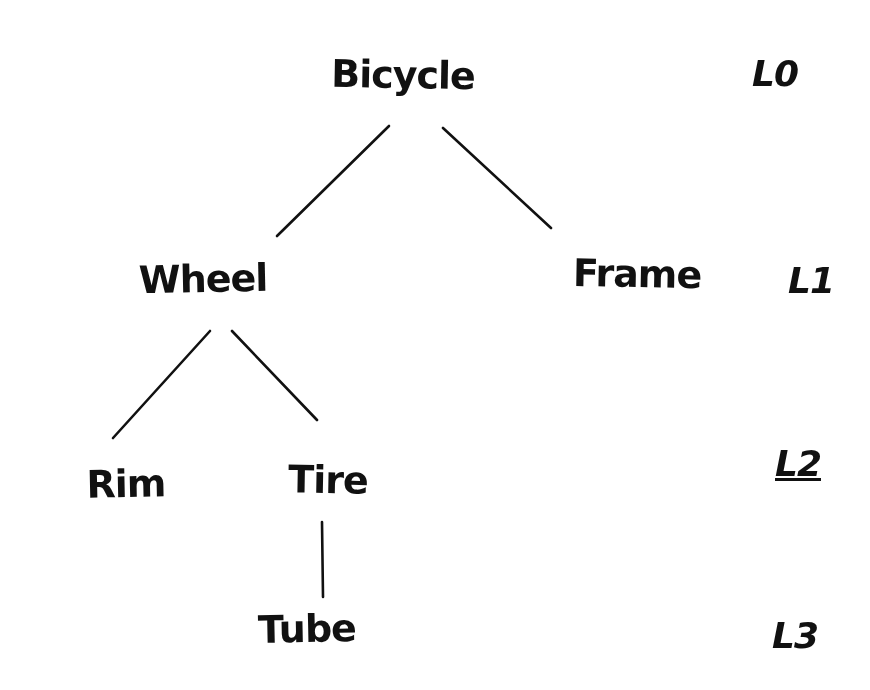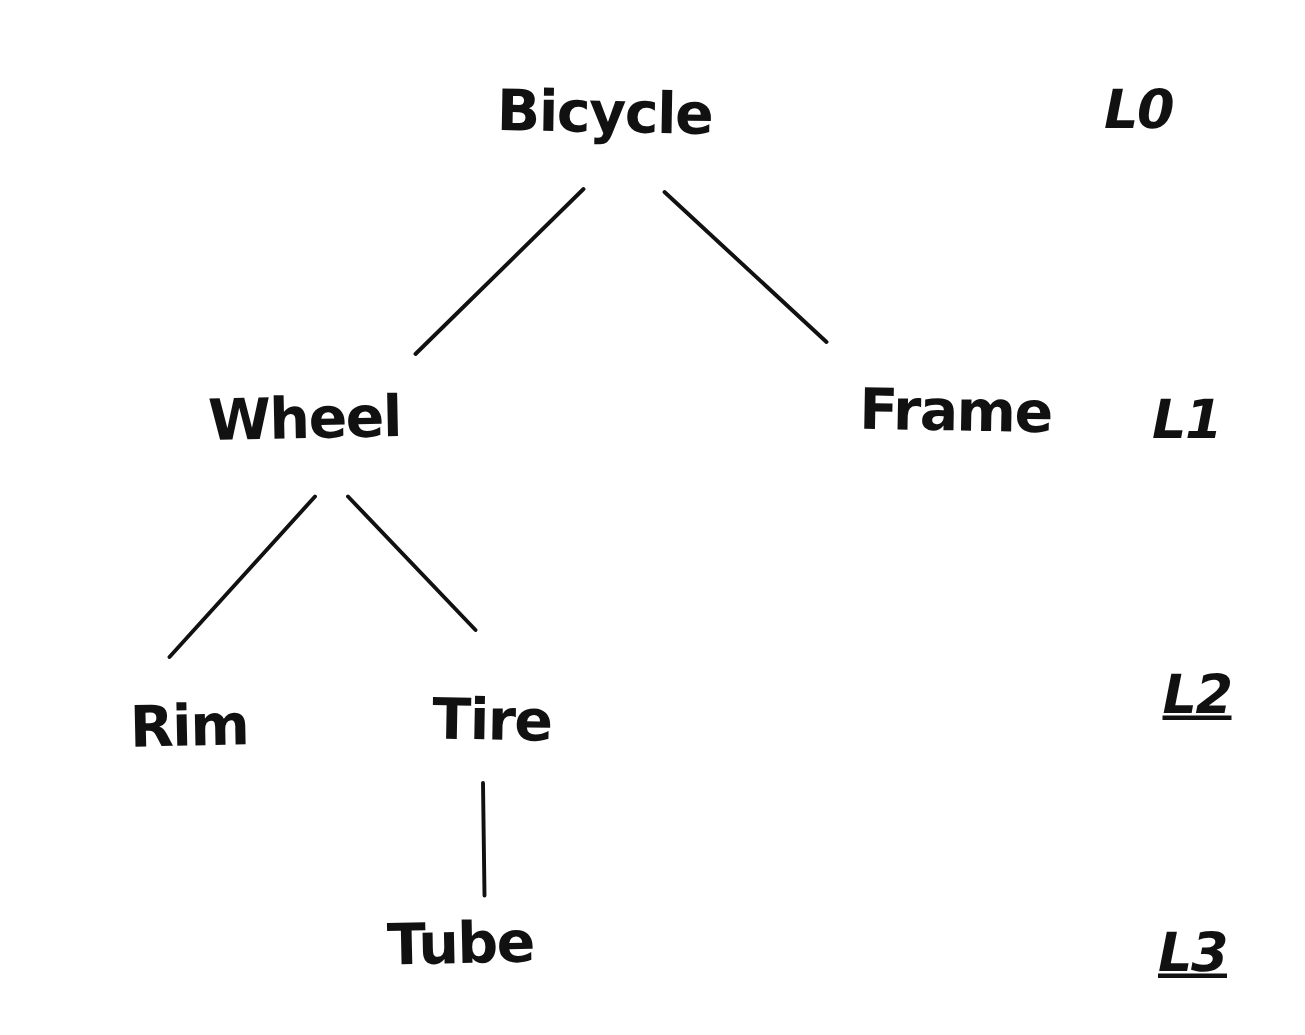--- a/index.html
+++ b/index.html
@@ -67,21 +67,21 @@
   <div class="node tilt-l" style="left:203px; top:260px;">Wheel</div>
 
   <div class="node tilt-r" style="left:637px; top:255px;">Frame</div>
 
   <div class="node tilt-l" style="left:126px; top:465px;">Rim</div>
 
   <div class="node tilt-r" style="left:328px; top:461px;">Tire</div>
 
   <div class="node tilt-l" style="left:307px; top:610px;">Tube</div>
 
-  <div class="level-label" style="left:736px; top:56px;">L0</div>
+  <div class="level-label" style="left:752px; top:56px;">L0</div>
 
-  <div class="level-label" style="left:768px; top:263px;">L1</div>
+  <div class="level-label" style="left:788px; top:263px;">L1</div>
 
   <div class="level-label" style="left:775px; top:446px;text-decoration:underline;">L2</div>
 
-  <div class="level-label" style="left:772px; top:618px;text-decoration:underline;">L3</div>
+  <div class="level-label" style="left:772px; top:618px;">L3</div>
 
 </div>
 
 </body></html>

